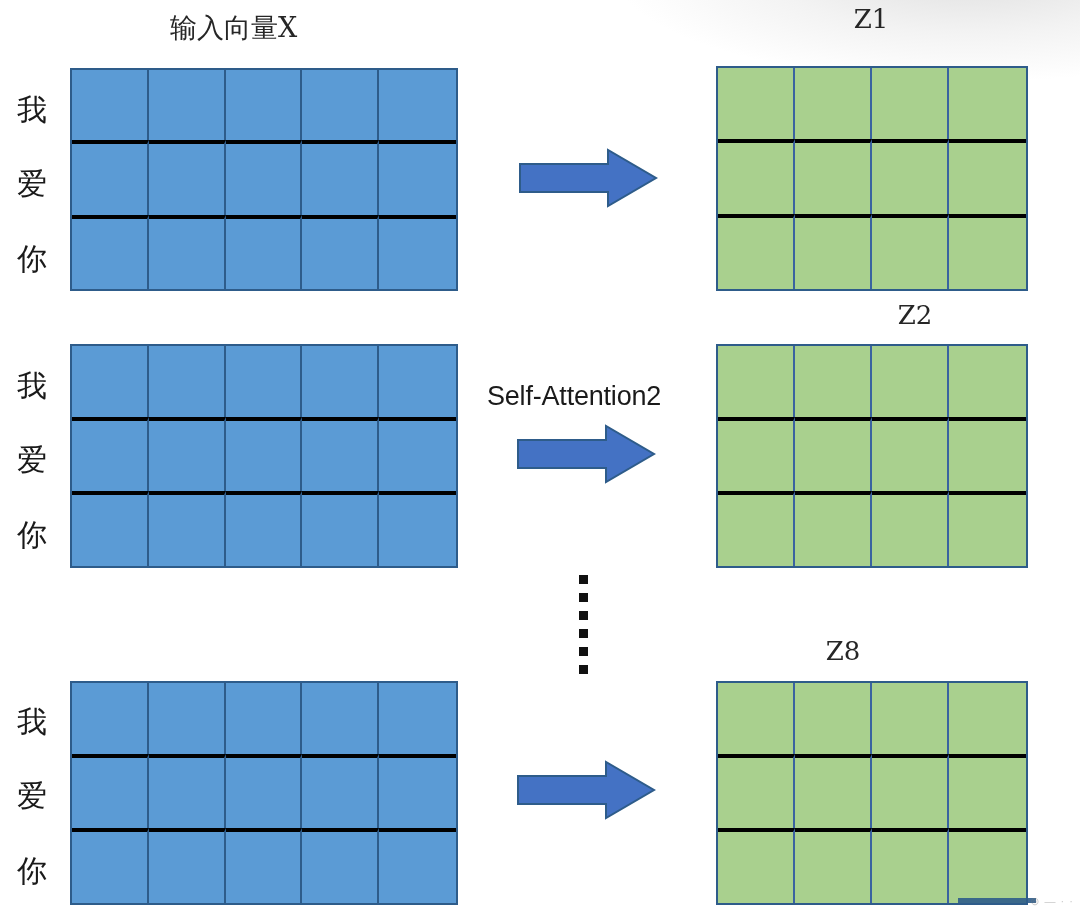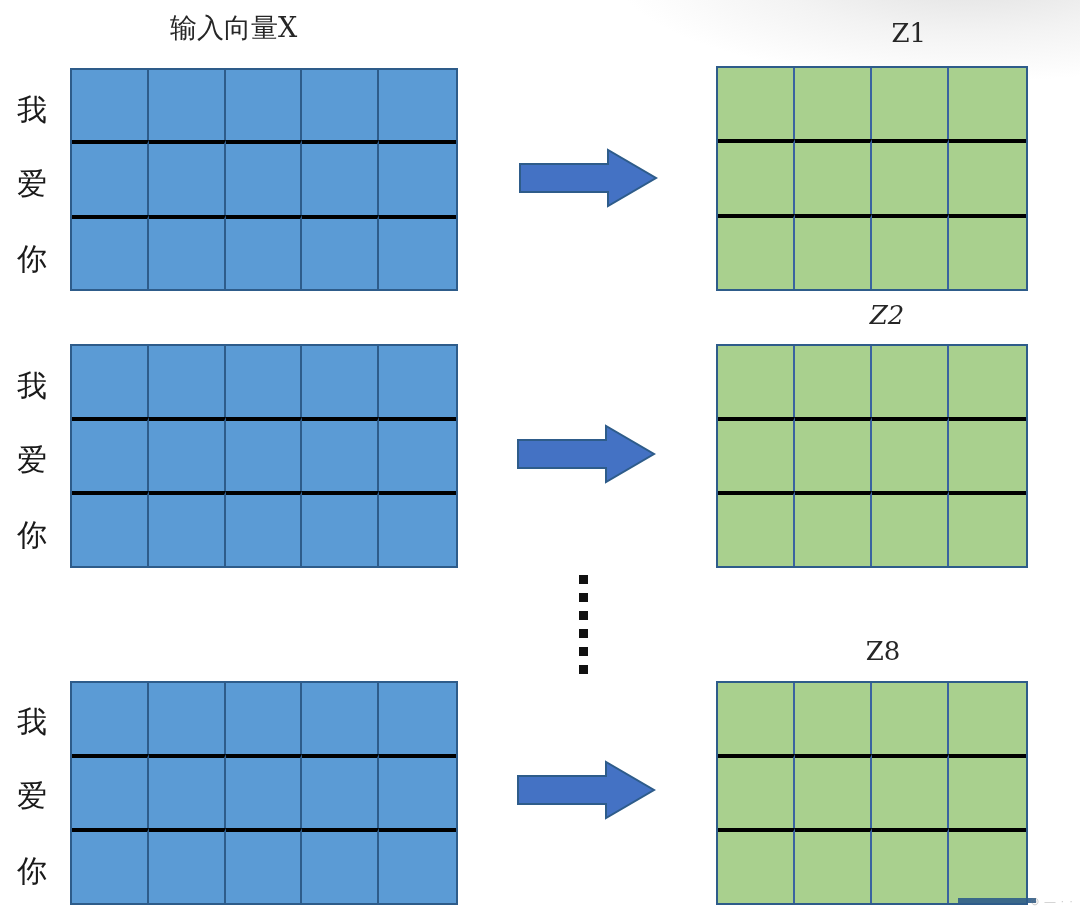--- a/index.html
+++ b/index.html
@@ -155,21 +155,21 @@
     <div class="cell blue rowsep"></div>
     <div class="cell blue rowsep"></div>
     <div class="cell blue rowsep lastcol"></div>
   </div>
 
 
   <svg class="arrow" style="left:518px; top:148px;" viewBox="0 0 140 60">
     <polygon points="2,16 90,16 90,2 138,30 90,58 90,44 2,44" fill="#4472C4" stroke="#2E5C8A" stroke-width="2"></polygon>
   </svg>
 
-  <div class="z-label" style="left:816px; top:18px; width:110px;text-align:right;">Z1</div>
+  <div class="z-label" style="left:816px; top:4px; width:110px;">Z1</div>
 
   <div class="matrix green" style="left:716px; top:66px; width:312px; height:225px;">
     <div class="cell green"></div>
     <div class="cell green"></div>
     <div class="cell green"></div>
     <div class="cell green lastcol"></div>
     <div class="cell green rowsep"></div>
     <div class="cell green rowsep"></div>
     <div class="cell green rowsep"></div>
     <div class="cell green rowsep lastcol"></div>
@@ -194,26 +194,27 @@
     <div class="cell blue rowsep"></div>
     <div class="cell blue rowsep"></div>
     <div class="cell blue rowsep lastcol"></div>
     <div class="cell blue rowsep"></div>
     <div class="cell blue rowsep"></div>
     <div class="cell blue rowsep"></div>
     <div class="cell blue rowsep"></div>
     <div class="cell blue rowsep lastcol"></div>
   </div>
 
+  <div class="attn-label" style="left:487px; top:381px;">Self-Attention2</div>
 
   <svg class="arrow" style="left:516px; top:424px;" viewBox="0 0 140 60">
     <polygon points="2,16 90,16 90,2 138,30 90,58 90,44 2,44" fill="#4472C4" stroke="#2E5C8A" stroke-width="2"></polygon>
   </svg>
 
-  <div class="z-label" style="left:832px; top:300px; width:110px;font-style:italic;">Z2</div>
+  <div class="z-label" style="left:860px; top:300px; width:110px;">Z2</div>
 
   <div class="matrix green" style="left:716px; top:344px; width:312px; height:224px;">
     <div class="cell green"></div>
     <div class="cell green"></div>
     <div class="cell green"></div>
     <div class="cell green lastcol"></div>
     <div class="cell green rowsep"></div>
     <div class="cell green rowsep"></div>
     <div class="cell green rowsep"></div>
     <div class="cell green rowsep lastcol"></div>
@@ -252,21 +253,21 @@
     <div class="cell blue rowsep"></div>
     <div class="cell blue rowsep"></div>
     <div class="cell blue rowsep lastcol"></div>
   </div>
 
 
   <svg class="arrow" style="left:516px; top:760px;" viewBox="0 0 140 60">
     <polygon points="2,16 90,16 90,2 138,30 90,58 90,44 2,44" fill="#4472C4" stroke="#2E5C8A" stroke-width="2"></polygon>
   </svg>
 
-  <div class="z-label" style="left:828px; top:636px; width:110px;">Z8</div>
+  <div class="z-label" style="left:788px; top:636px; width:110px;">Z8</div>
 
   <div class="matrix green" style="left:716px; top:681px; width:312px; height:224px;">
     <div class="cell green"></div>
     <div class="cell green"></div>
     <div class="cell green"></div>
     <div class="cell green lastcol"></div>
     <div class="cell green rowsep"></div>
     <div class="cell green rowsep"></div>
     <div class="cell green rowsep"></div>
     <div class="cell green rowsep lastcol"></div>

